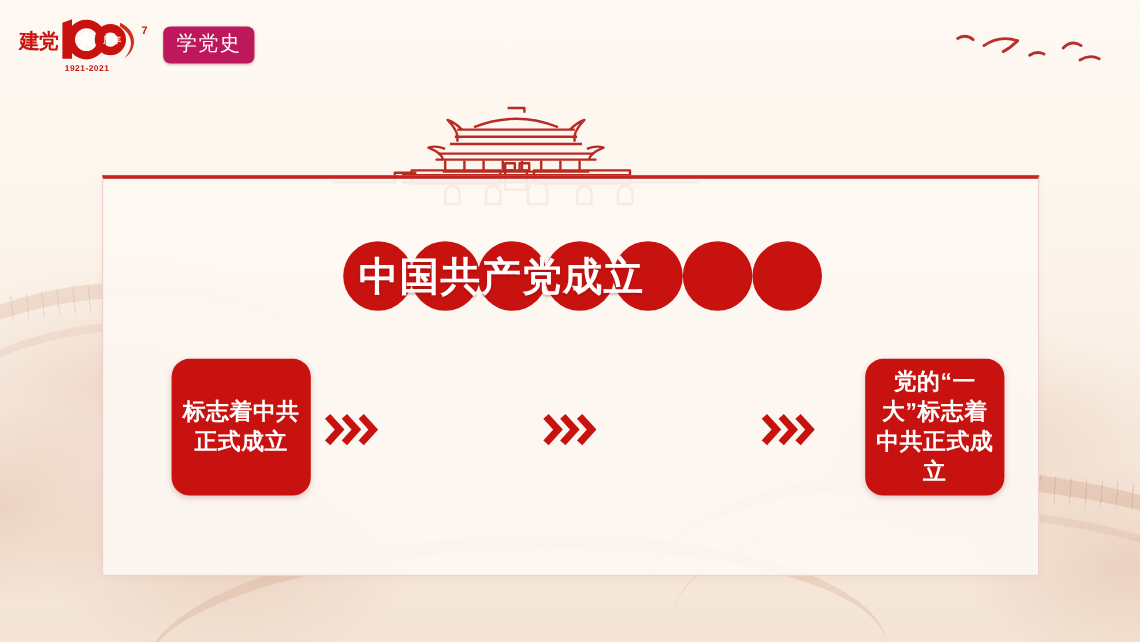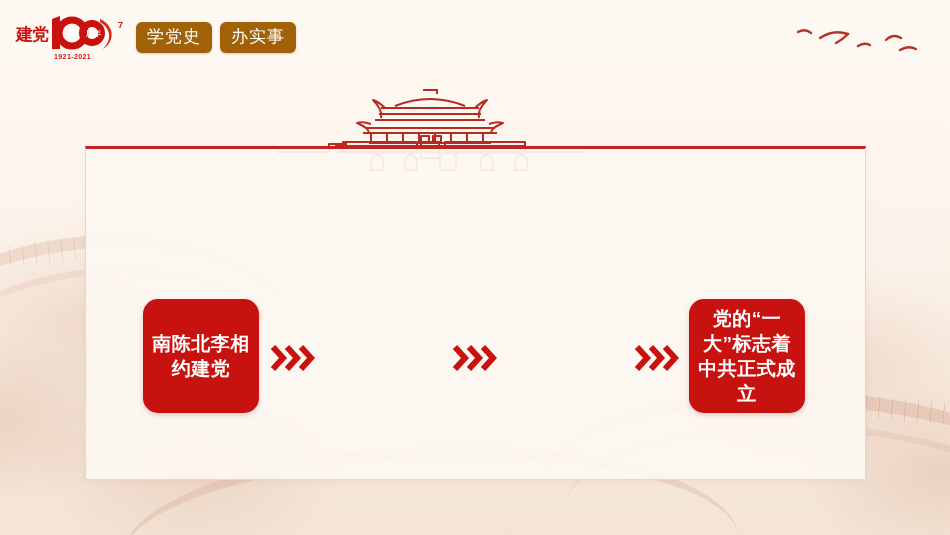--- a/index.html
+++ b/index.html
@@ -63,21 +63,21 @@
   }
 
   
   .header { position:absolute; left:0; top:0; width:950px; height:72px; }
 
   .logo { position:absolute; left:14px; top:11px; width:120px; height:52px; }
   .logo svg { display:block; }
 
   .navbtns { position:absolute; left:136px; top:22px; display:flex; gap:8px; }
   .navbtn {
-    background:#a16207; color:#fff; border-radius:6px;
+    background:#be185d; color:#fff; border-radius:6px;
     padding:4px 11px 6px; font-size:17px; line-height:21px;
     letter-spacing:1px; white-space:nowrap;
     box-shadow:0 1px 2px rgba(140,20,20,.25);
   }
   .birds { position:absolute; right:14px; top:16px; width:146px; height:46px; }
 
   
   .gate { position:absolute; left:275px; top:84px; width:310px; height:92px; }
 
   
@@ -157,21 +157,20 @@
         <text x="72" y="25" font-family="Liberation Sans, sans-serif" font-size="7.5" font-weight="bold" fill="#fff">周年</text>
 
         <text x="104" y="17" font-family="Liberation Sans, sans-serif" font-size="9" font-weight="bold" fill="#c8120f">7</text>
 
         <text x="40" y="48" font-family="Liberation Sans, sans-serif" font-size="7" font-weight="bold" fill="#c8120f" letter-spacing=".4">1921-2021</text>
       </svg>
     </div>
 
     <div class="navbtns">
       <div class="navbtn">学党史</div>
-      <div class="navbtn">办实事</div>
     </div>
 
     <div class="birds">
       <svg width="146" height="46" viewBox="0 0 146 46" xmlns="http://www.w3.org/2000/svg" fill="none" stroke="#b5322a" stroke-width="2.4" stroke-linecap="round">
         <path d="M8 16 q7 -4 13 1"></path>
         <path d="M30 22 q13 -9 28 -4"></path>
         <path d="M58 18 q-6 6 -12 9"></path>
         <path d="M68 30 q6 -4 12 -1"></path>
         <path d="M96 24 q7 -7 15 -2"></path>
         <path d="M110 34 q8 -5 16 -1"></path>
@@ -214,25 +213,35 @@
       <path d="M96 86 v-9 a6 6 0 0 1 12 0 v9 Z"></path>
       <path d="M130 86 v-9 a6 6 0 0 1 12 0 v9 Z"></path>
       <path d="M165 86 v-11 a8 8 0 0 1 16 0 v11 Z"></path>
       <path d="M206 86 v-9 a6 6 0 0 1 12 0 v9 Z"></path>
       <path d="M240 86 v-9 a6 6 0 0 1 12 0 v9 Z"></path>
     </svg>
   </div>
 
   <div class="card">
 
+    <div class="titlerow">
+      <div class="dot" style="left:0px"></div>
+      <div class="dot" style="left:56px"></div>
+      <div class="dot" style="left:112px"></div>
+      <div class="dot" style="left:168px"></div>
+      <div class="dot" style="left:225px"></div>
+      <div class="dot" style="left:283px"></div>
+      <div class="dot" style="left:341px"></div>
+      <div class="titletext">中国共产党成立</div>
+    </div>
 
     <div class="flow">
 
       <div class="fbox" style="left:0px">
-        <span>南陈北李相约建党</span>
+        <span>标志着中共正式成立</span>
       </div>
 
       <div class="chev" style="left:126px">
         <svg width="46" height="30" viewBox="0 0 46 30" xmlns="http://www.w3.org/2000/svg" fill="none" stroke="#c8120f" stroke-width="6" stroke-linecap="butt" stroke-linejoin="miter">
           <path d="M4 4 L14 15 L4 26"></path>
           <path d="M18 4 L28 15 L18 26"></path>
           <path d="M32 4 L42 15 L32 26"></path>
         </svg>
       </div>
 
@@ -247,19 +256,19 @@
 
 
       <div class="chev" style="left:490px">
         <svg width="46" height="30" viewBox="0 0 46 30" xmlns="http://www.w3.org/2000/svg" fill="none" stroke="#c8120f" stroke-width="6" stroke-linecap="butt" stroke-linejoin="miter">
           <path d="M4 4 L14 15 L4 26"></path>
           <path d="M18 4 L28 15 L18 26"></path>
           <path d="M32 4 L42 15 L32 26"></path>
         </svg>
       </div>
 
-      <div class="fbox" style="left:546px">
+      <div class="fbox" style="left:578px">
         <span>党的“一大”标志着中共正式成立</span>
       </div>
 
     </div>
   </div>
 </div>
 
 </body></html>

